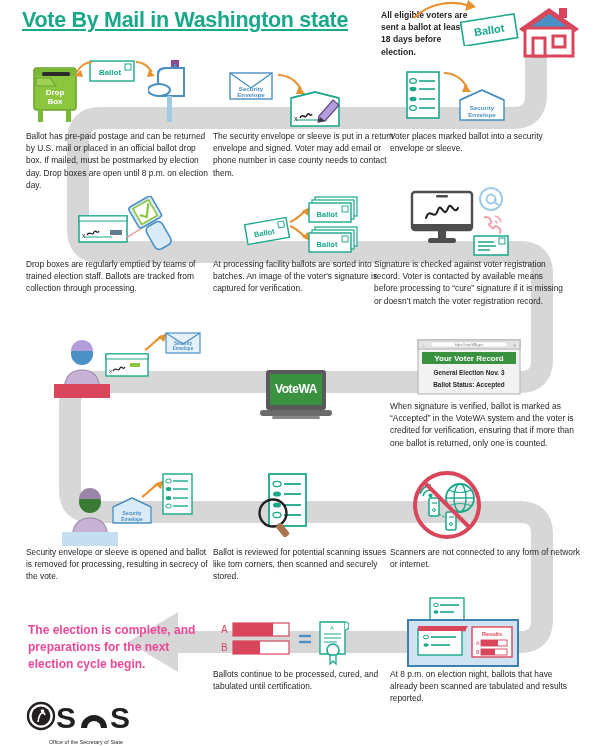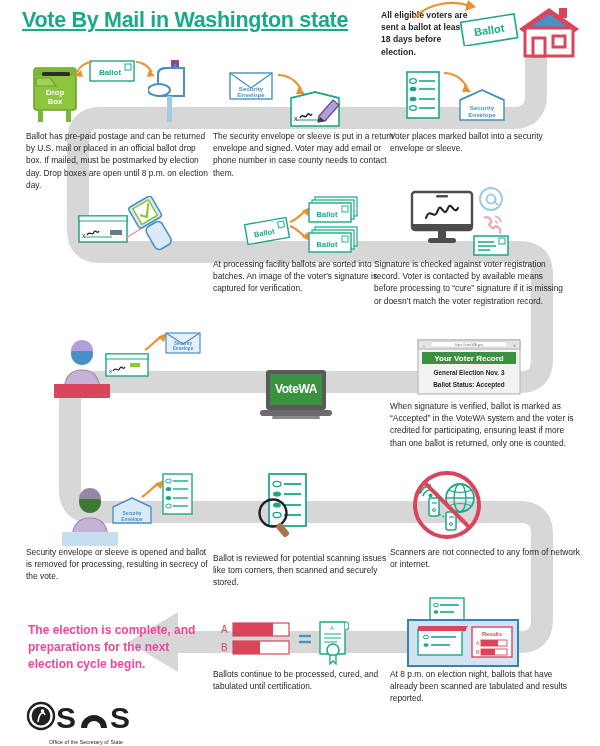--- a/index.html
+++ b/index.html
@@ -238,20 +238,21 @@
       <line x1="2" y1="42" x2="18" y2="32" stroke="#f08a8a" stroke-width="1.2"></line>
       <g transform="rotate(-30 28 26)">
         <rect x="14" y="2" width="26" height="24" rx="3" fill="#dbeaf7" stroke="#4a90c4" stroke-width="1.6"></rect>
         <rect x="18" y="28" width="18" height="26" rx="5" fill="#dbeaf7" stroke="#4a90c4" stroke-width="1.6"></rect>
         <rect x="18" y="5" width="18" height="18" fill="#ffffff" stroke="#8cc63f" stroke-width="1.6"></rect>
         <polyline points="21,14 26,19 34,8" fill="none" stroke="#8cc63f" stroke-width="2.2"></polyline>
       </g>
     </svg>
   </div>
 
+  <div class="cap" style="left:26px; top:258px; width:182px;">Drop boxes are regularly emptied by teams of trained election staff. Ballots are tracked from collection through processing.</div>
 
   <div class="art" style="left:243px; top:216px;">
     <svg width="48" height="30" viewBox="0 0 48 30">
       <g transform="rotate(-10 24 15)">
         <rect x="3" y="5" width="42" height="20" fill="#ffffff" stroke="#1aa88b" stroke-width="1.4"></rect>
         <rect x="36" y="8" width="6" height="6" fill="#ffffff" stroke="#1aa88b" stroke-width="0.9"></rect>
         <text x="21" y="19" font-family="Liberation Sans, sans-serif" font-size="7.5" font-weight="bold" fill="#1aa88b" text-anchor="middle">Ballot</text>
       </g>
     </svg>
   </div>
@@ -385,21 +386,21 @@
       <text x="52" y="7.3" font-family="Liberation Sans, sans-serif" font-size="3.4" fill="#7a7a7a" text-anchor="middle">https://voteWA.gov</text>
       <text x="5" y="7.5" font-family="Liberation Sans, sans-serif" font-size="4" fill="#7a7a7a">←</text>
       <text x="96" y="7.5" font-family="Liberation Sans, sans-serif" font-size="4" fill="#7a7a7a">✕</text>
       <rect x="5" y="13" width="94" height="12" fill="#3a913f"></rect>
       <text x="52" y="22" font-family="Liberation Sans, sans-serif" font-size="8" font-weight="bold" fill="#ffffff" text-anchor="middle">Your Voter Record</text>
       <text x="52" y="36" font-family="Liberation Sans, sans-serif" font-size="6.4" font-weight="bold" fill="#231f20" text-anchor="middle">General Election Nov. 3</text>
       <text x="52" y="48" font-family="Liberation Sans, sans-serif" font-size="6.4" font-weight="bold" fill="#231f20" text-anchor="middle">Ballot Status: Accepted</text>
     </svg>
   </div>
 
-  <div class="cap" style="left:390px; top:400px; width:192px;">When signature is verified, ballot is marked as “Accepted” in the VoteWA system and the voter is credited for participating, ensuring least if more than one ballot is returned, only one is counted.</div>
+  <div class="cap" style="left:390px; top:400px; width:192px;">When signature is verified, ballot is marked as “Accepted” in the VoteWA system and the voter is credited for verification, ensuring that if more than one ballot is returned, only one is counted.</div>
 
   <div class="art" style="left:60px; top:488px;">
     <svg width="66" height="58" viewBox="0 0 66 58">
       <circle cx="30" cy="14" r="11" fill="#3a7a33"></circle>
       <path d="M19,11 a11,11 0 0 1 22,0 z" fill="#9a86ab"></path>
       <path d="M12,52 q0,-22 18,-22 q18,0 18,22 z" fill="#c7b2d6" stroke="#9a86ab" stroke-width="1.1"></path>
       <rect x="2" y="44" width="56" height="14" fill="#c6dff0"></rect>
     </svg>
   </div>
 
@@ -449,21 +450,21 @@
     </svg>
   </div>
 
   <div class="art" style="left:257px; top:497px;">
     <svg width="40" height="42" viewBox="0 0 40 42">
       <circle cx="16" cy="16" r="13.5" fill="none" stroke="#231f20" stroke-width="2.4"></circle>
       <rect x="22" y="26" width="7" height="15" rx="2.5" transform="rotate(-40 25 33)" fill="#a9744b"></rect>
     </svg>
   </div>
 
-  <div class="cap" style="left:213px; top:546px; width:182px;margin-top:6px;">Ballot is reviewed for potential scanning issues like torn corners, then scanned and securely stored.</div>
+  <div class="cap" style="left:213px; top:546px; width:182px;">Ballot is reviewed for potential scanning issues like torn corners, then scanned and securely stored.</div>
 
   <div class="art" style="left:412px; top:470px;">
     <svg width="70" height="70" viewBox="0 0 70 70">
       <g>
         <path d="M8,24 a12,12 0 0 1 11,-9" fill="none" stroke="#1aa88b" stroke-width="1.8"></path>
         <path d="M11,26 a8,8 0 0 1 7,-6" fill="none" stroke="#1aa88b" stroke-width="1.6"></path>
         <circle cx="18.5" cy="25.5" r="2" fill="#1aa88b"></circle>
       </g>
       <g>
         <rect x="17" y="28" width="10" height="18" rx="2" fill="#ffffff" stroke="#1aa88b" stroke-width="1.5"></rect>

